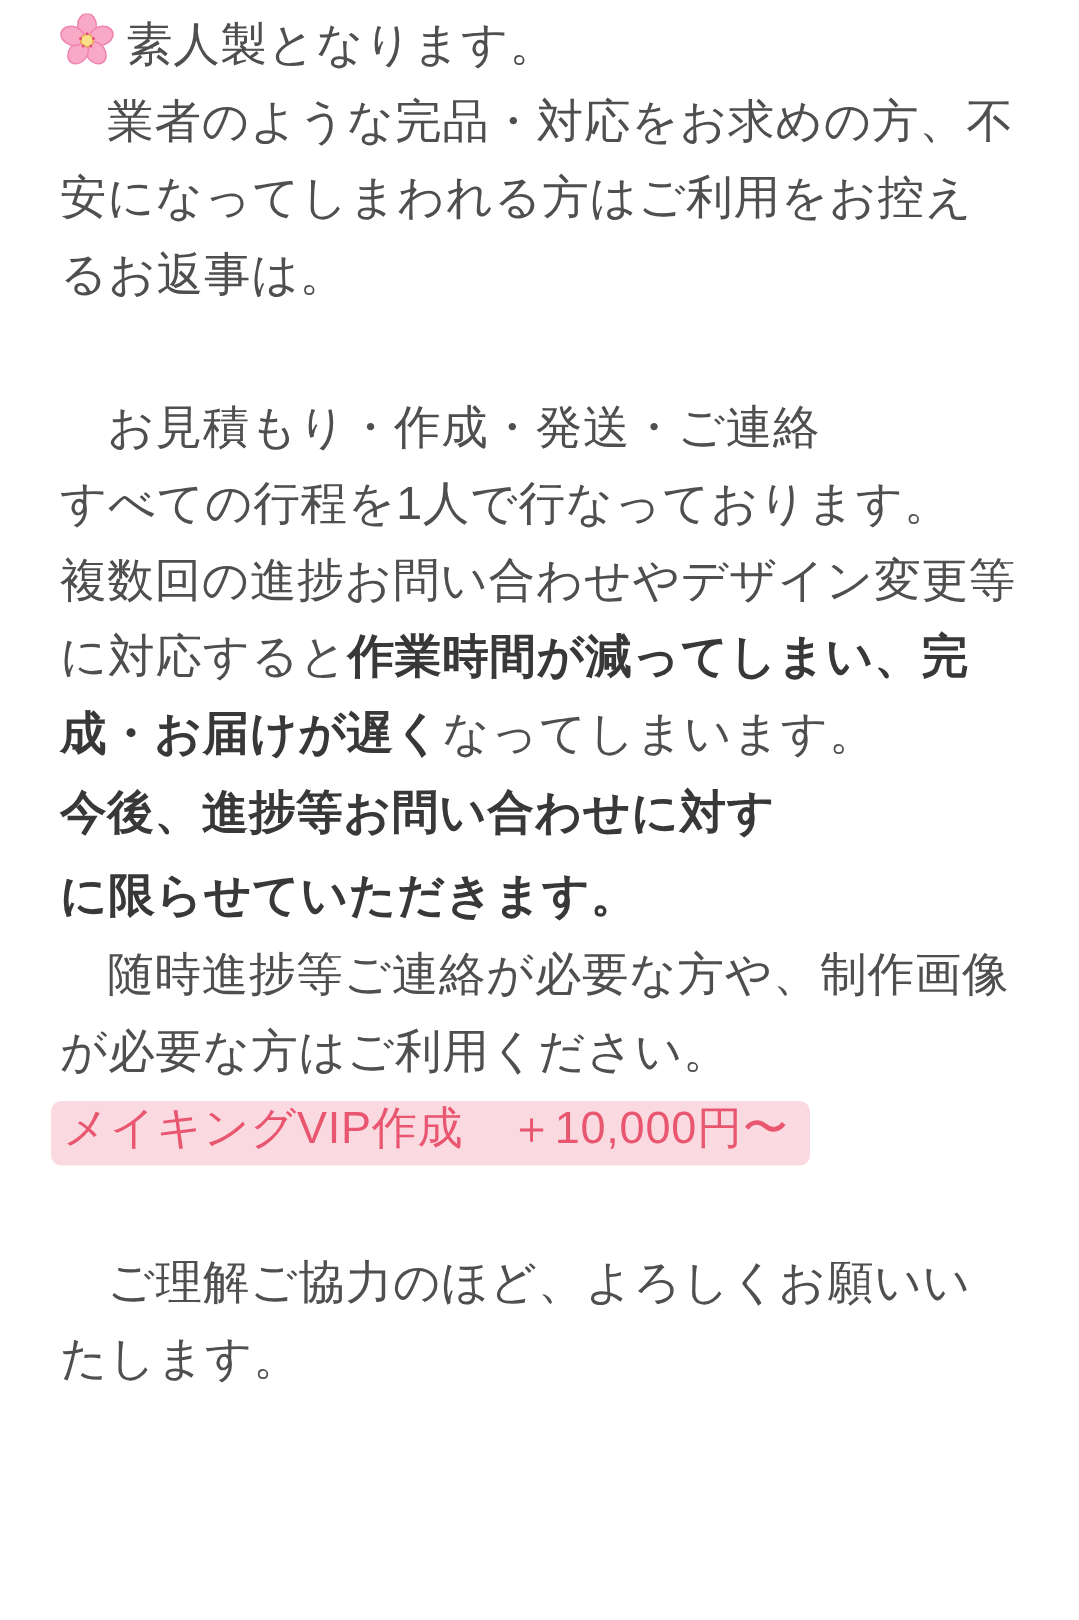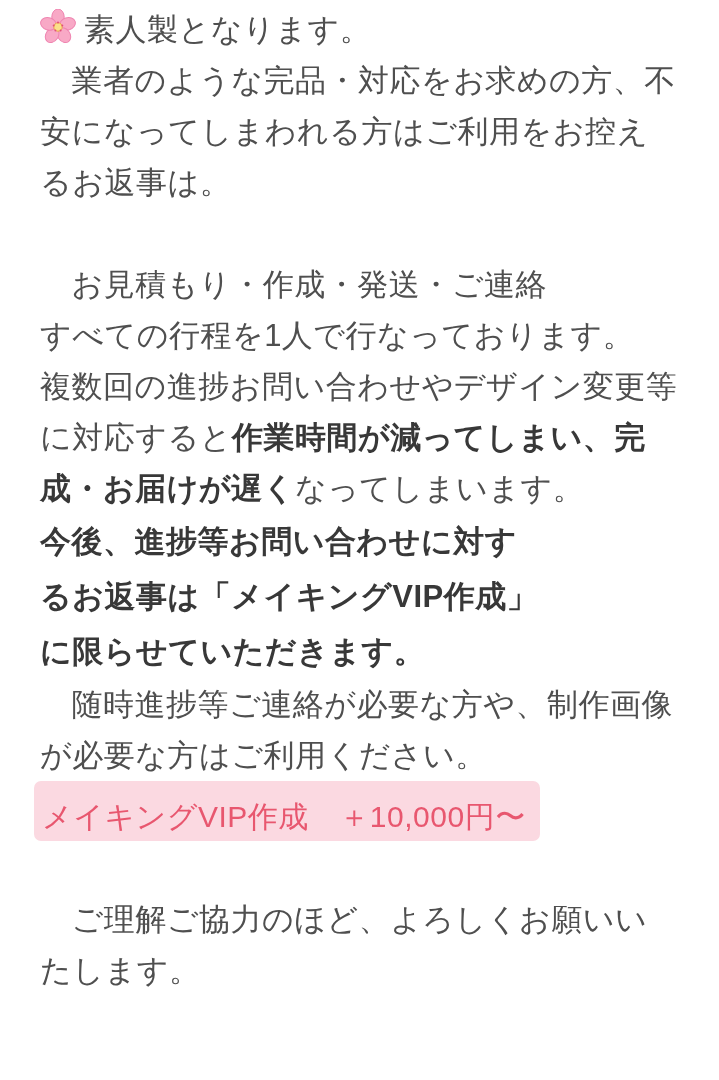--- a/index.html
+++ b/index.html
@@ -28,21 +28,21 @@
     color:var(--text-strong);
     letter-spacing:0.5px;
   }
   .seg-b{font-weight:700;color:var(--text-strong);}
   .line.hl-line{line-height:52px;margin-left:-6px;}
   .seg-hl{
     display:inline-block;
     background:var(--pink-bg);
     color:var(--pink-text);
     border-radius:7px;
-    padding:19px 14px 7px 8px;
+    padding:2px 14px 7px 8px;
     font-size:30px;
     line-height:34px;
   }
   .flower-icon{
     width:36px;height:36px;
     display:inline-block;
     vertical-align:-5px;
     margin-right:8px;
   }
 </style>
@@ -69,21 +69,20 @@
       <div class="line"><span class="seg-n">　業者のような完品・対応をお求めの方、不</span></div>
       <div class="line"><span class="seg-n">安になってしまわれる方はご利用をお控え</span></div>
       <div class="line"><span class="seg-n">るお返事は。</span></div>
       <div class="line blank"></div>
       <div class="line"><span class="seg-n">　お見積もり・作成・発送・ご連絡</span></div>
       <div class="line"><span class="seg-n">すべての行程を1人で行なっております。</span></div>
       <div class="line"><span class="seg-n">複数回の進捗お問い合わせやデザイン変更等</span></div>
       <div class="line"><span class="seg-n">に対応すると</span><span class="seg-b">作業時間が減ってしまい、完</span></div>
       <div class="line"><span class="seg-b">成・お届けが遅く</span><span class="seg-n">なってしまいます。</span></div>
       <div class="line big-line"><span class="seg-big">今後、進捗等お問い合わせに対す</span></div>
-      <div class="line big-line"><span class="seg-big">るお返事は「メイキングVIP作成」</span></div>
       <div class="line big-line"><span class="seg-big">に限らせていただきます。</span></div>
       <div class="line"><span class="seg-n">　随時進捗等ご連絡が必要な方や、制作画像</span></div>
       <div class="line"><span class="seg-n">が必要な方はご利用ください。</span></div>
       <div class="line hl-line"><span class="seg-hl">メイキングVIP作成　＋10,000円〜</span></div>
       <div class="line blank"></div>
       <div class="line"><span class="seg-n">　ご理解ご協力のほど、よろしくお願いい</span></div>
       <div class="line"><span class="seg-n">たします。</span></div>
     </div>
 </div>
 

